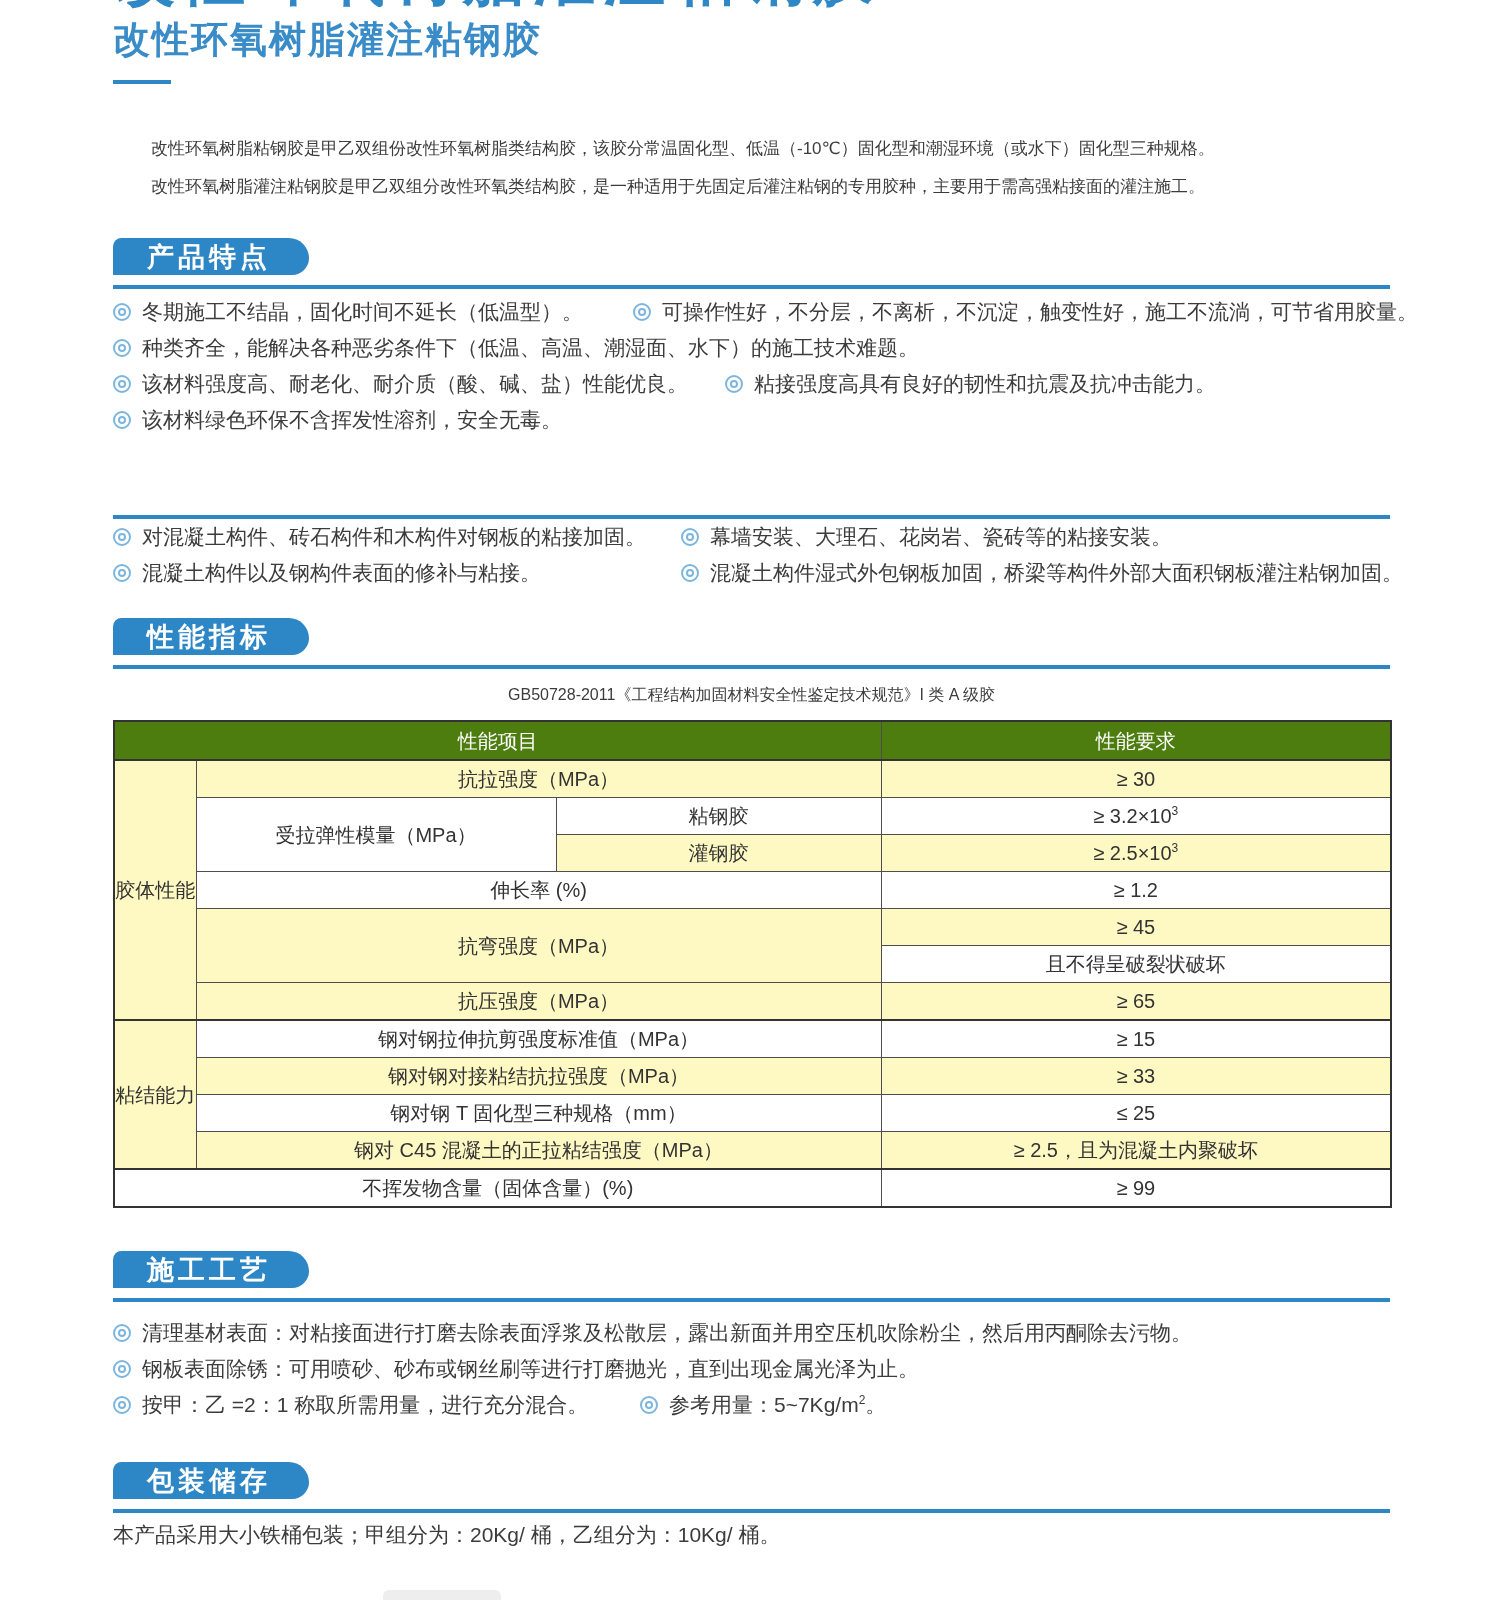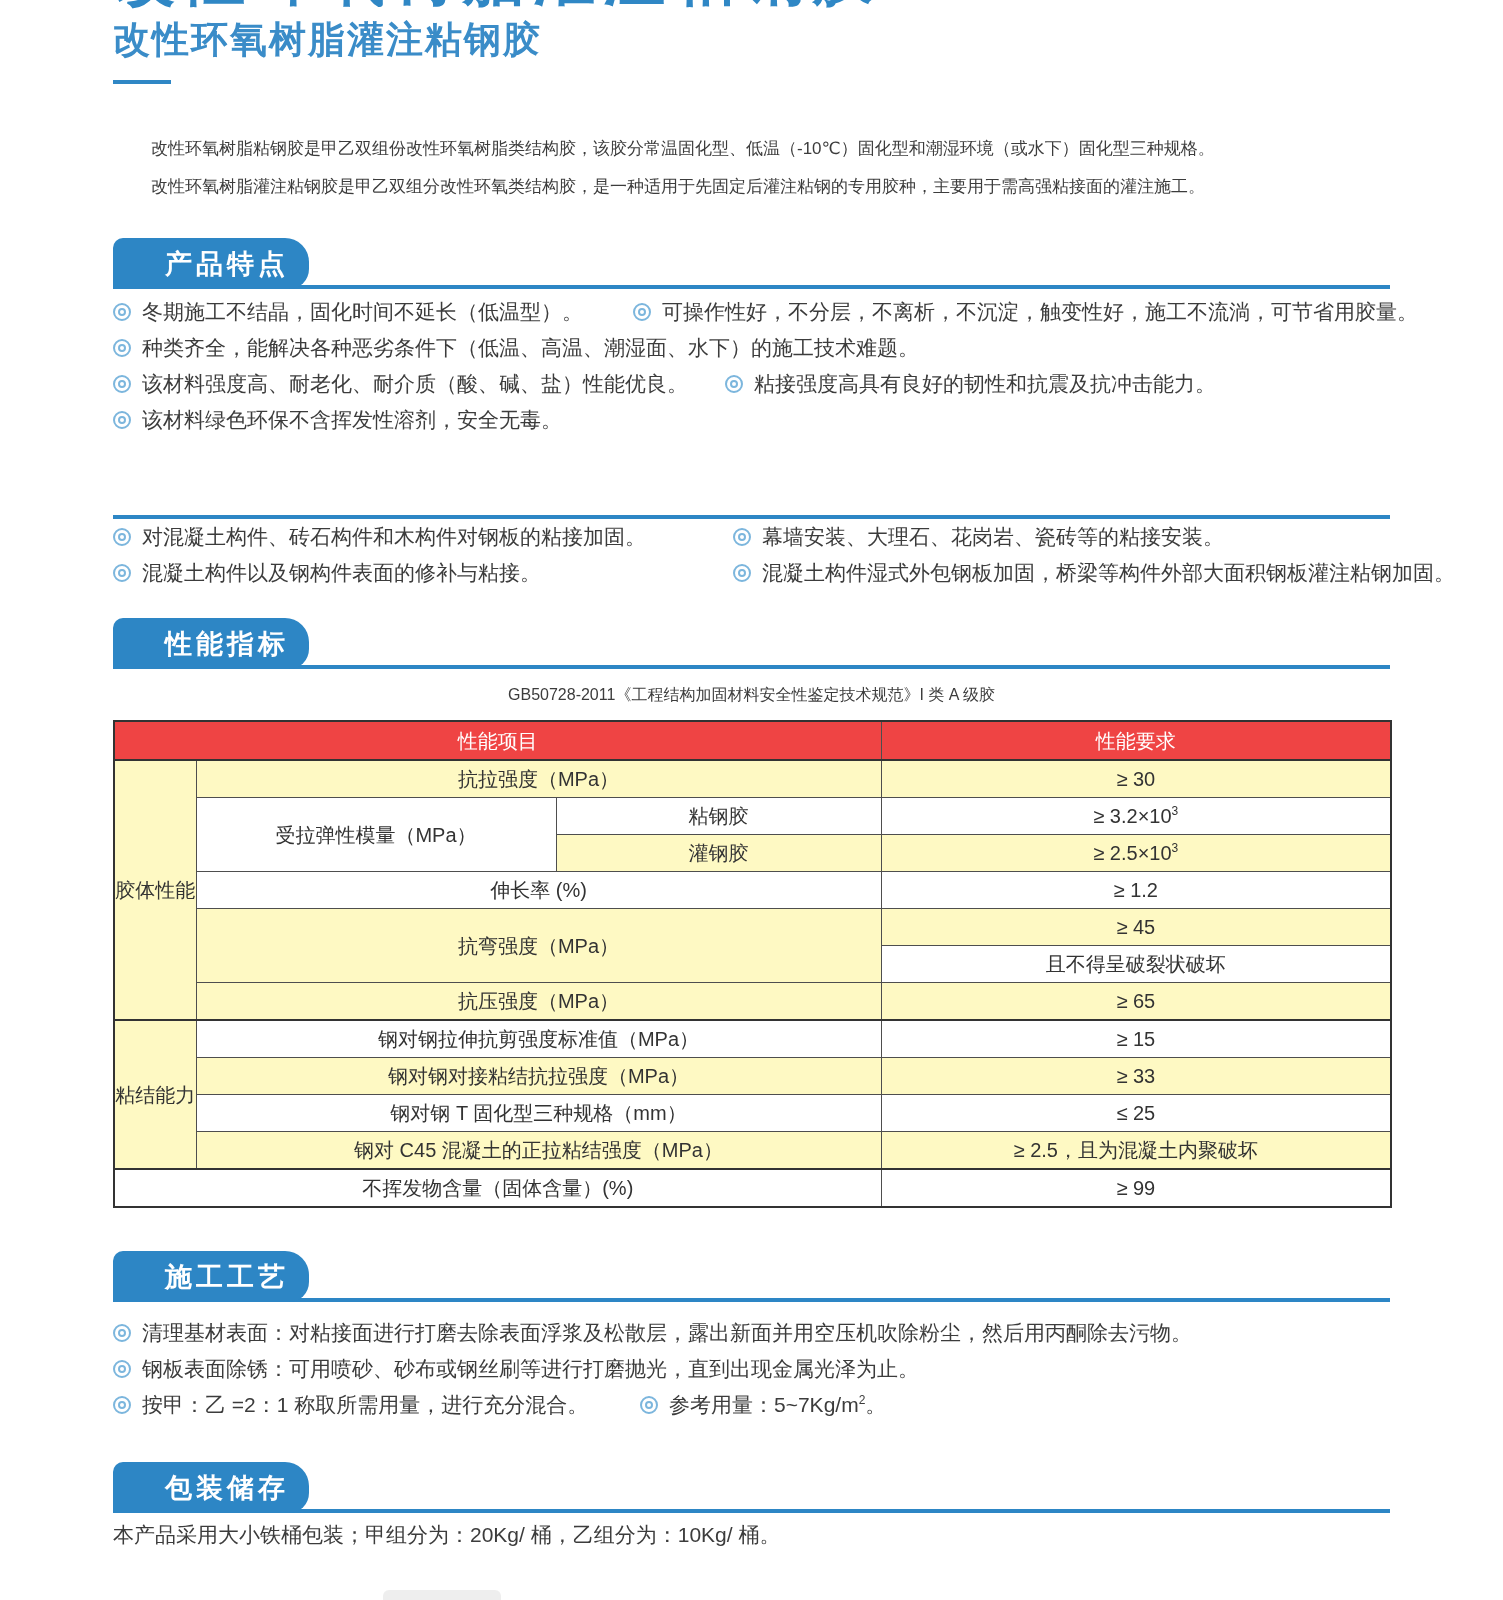--- a/index.html
+++ b/index.html
@@ -21,63 +21,63 @@
            letter-spacing:2px; line-height:46px; }
   .title-underline { width:58px; height:4px; background:#2f87c5; margin-top:17px; }
 
   .intro { margin-top:46px; font-size:17px; line-height:38px; color:#3c3c3c; }
   .intro p { margin:0; text-indent:38px; }
 
   
   .sec { position:relative; height:51px; }
   .sec-line { position:absolute; left:0; right:0; bottom:0; height:4px; background:#2d86c5; }
   .sec-tab {
-    position:absolute; left:0; top:0; height:51px; width:196px; box-sizing:border-box;
+    position:absolute; left:0; top:0; height:37px; width:196px; box-sizing:border-box;
     background:#2d86c5; border-radius:10px 24px 20px 0;
-    color:#ffffff; display:flex; align-items:center; padding-left:52px;
+    color:#ffffff; display:flex; align-items:center; padding-left:34px;
     font-size:27px; font-weight:bold; letter-spacing:4px;
   }
   .sec-features { margin-top:32px; }
   .sec-applications { margin-top:30px; }
   .sec-performance { margin-top:27px; }
   .sec-process { margin-top:43px; }
   .sec-packaging { margin-top:39px; }
 
   
   .blist { font-size:21px; color:#3c3c3c; }
   .features-list { margin-top:5px; }
   .applications-list { margin-top:0; }
   .process-list { margin-top:13px; }
   .packaging-list { margin-top:4px; }
   .brow { position:relative; line-height:36px; white-space:nowrap; }
   .brow .right { position:absolute; top:0; }
   .roff-520 .right { left:520px;font-family:Liberation Serif, serif; }
   .roff-612 .right { left:612px; }
-  .roff-586 .right { left:620px; }
+  .roff-586 .right { left:568px; }
   .roff-527 .right { left:527px; }
 
   .bullet { display:inline-block; width:18px; height:18px; box-sizing:border-box;
     border:2px solid #7cb6dd; border-radius:50%; position:relative;
     margin-right:11px; vertical-align:-2px; }
   .bullet::after { content:""; position:absolute; left:3px; top:3px; width:8px; height:8px;
     box-sizing:border-box; border:2px solid #7cb6dd; border-radius:50%; }
 
   
   .caption { margin-top:11px; font-size:16px; line-height:30px; text-align:center; color:#3c3c3c; }
   table.perf { border-collapse:collapse; table-layout:fixed; width:1277px; margin-top:10px;
     font-size:20px; color:#333333; border:2px solid #333333; }
   table.perf col.c-g  { width:82px; }
   table.perf col.c-l1 { width:360px; }
   table.perf col.c-l2 { width:325px; }
   table.perf col.c-v  { width:510px; }
   table.perf th, table.perf td {
     border:1px solid #4e4e4e; text-align:center; vertical-align:middle;
     padding:0; height:36px; line-height:26px; overflow:hidden;
   }
-  table.perf thead th { background:#ef4444; color:#ffffff; font-weight:normal; height:37px;
+  table.perf thead th { background:#4d7c0f; color:#ffffff; font-weight:normal; height:37px;
     border-bottom:2px solid #333333;margin-left:28px; }
   td.gray { background:#fef9c3; }
   td.white { background:#ffffff; }
   td.gcell { padding:0 17px; line-height:30px; }
   tr.sep td { border-top:2px solid #333333; }
   sup { font-size:12px; line-height:0; }
 
   .footer-frag { position:absolute; left:383px; top:1590px; width:118px; height:10px;
     background:#e3e3e3; border-radius:6px 6px 0 0; opacity:.6; }
 </style>

